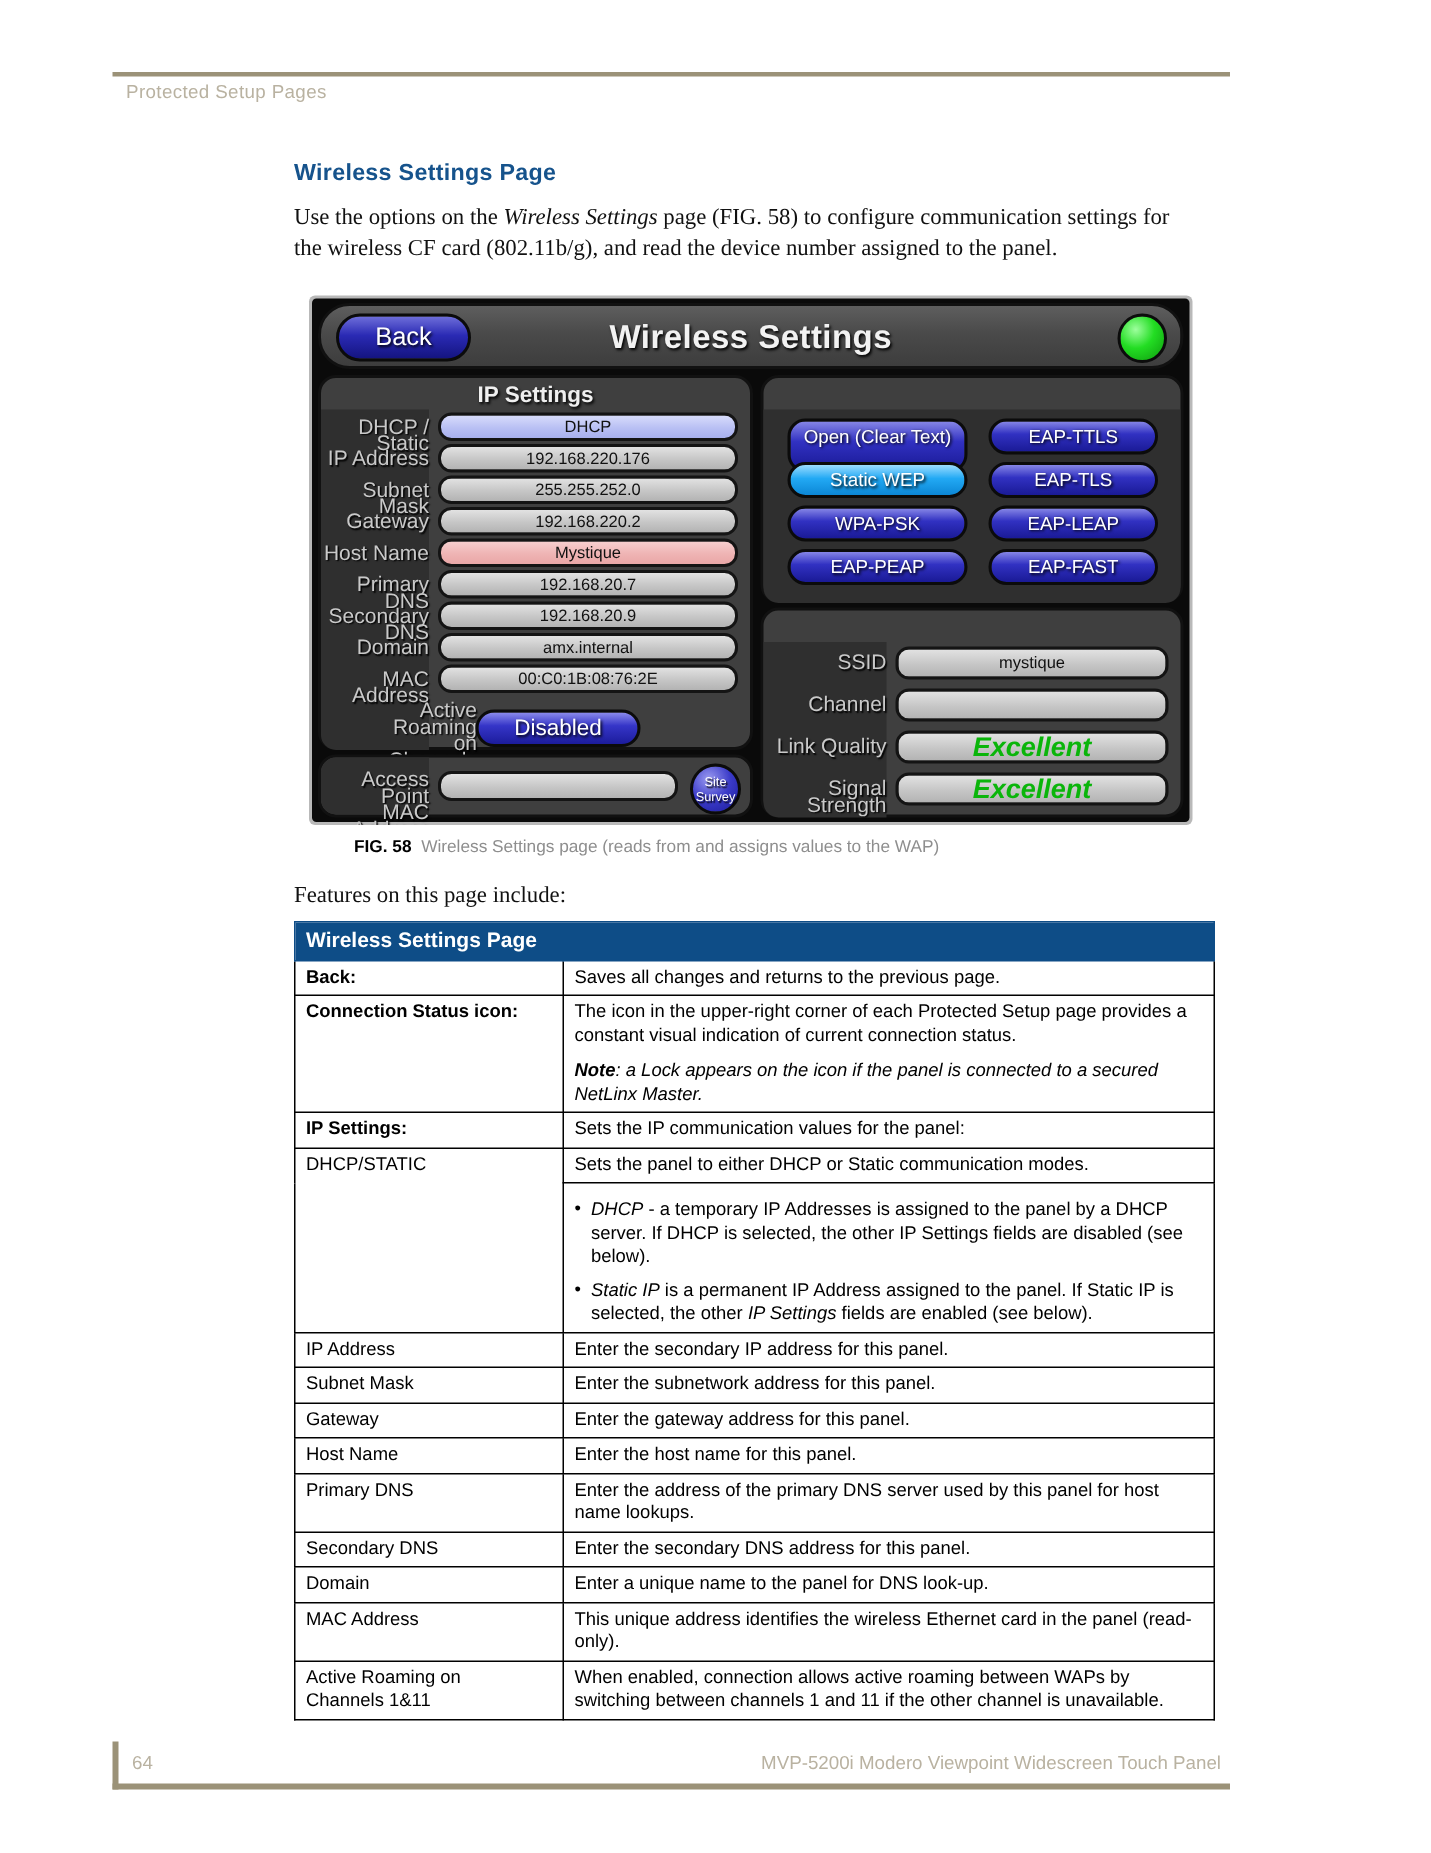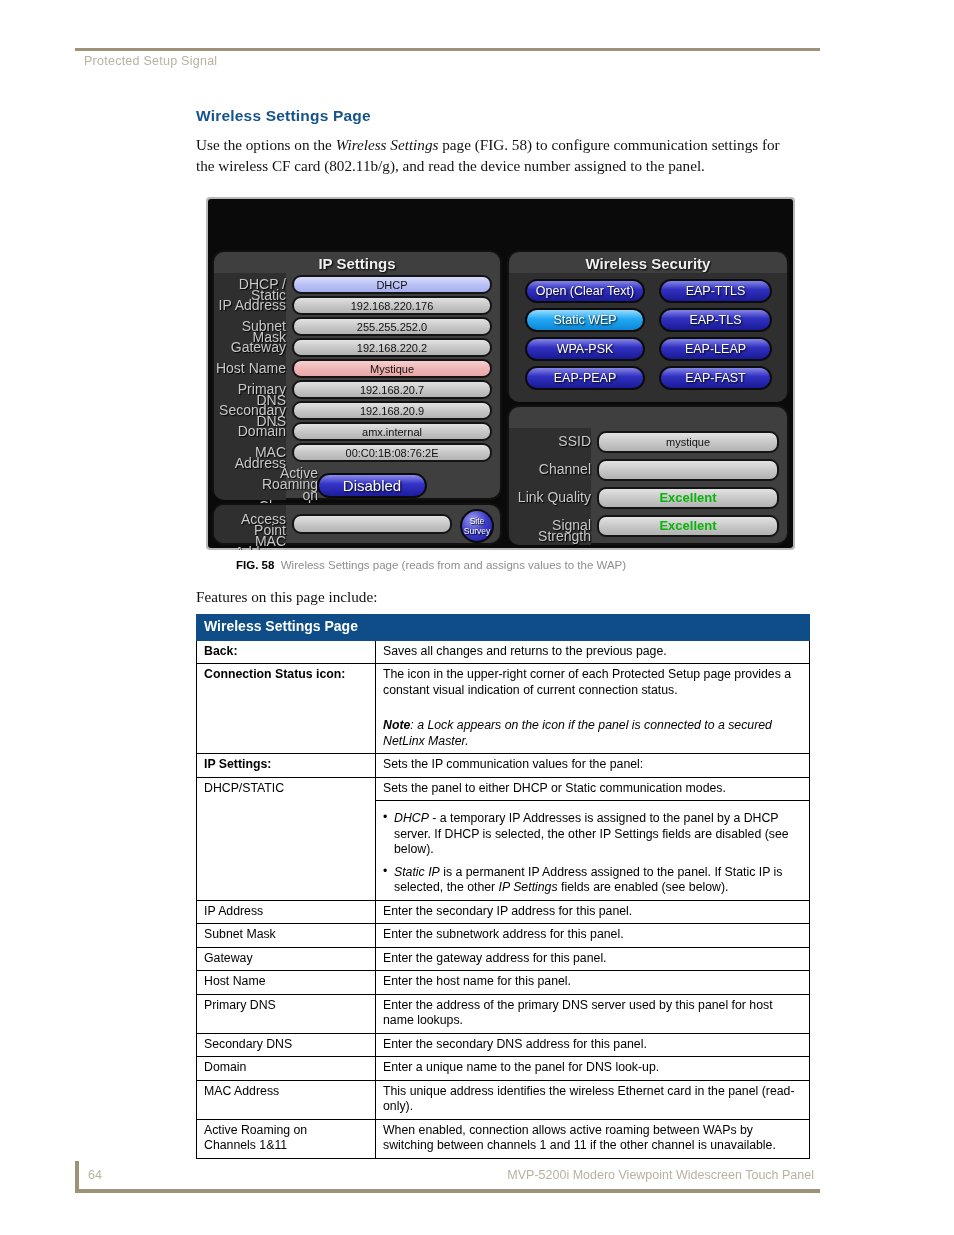--- a/index.html
+++ b/index.html
@@ -163,21 +163,21 @@
     box-sizing: border-box;
     font-size: 11px;
     color: #111;
     text-align: center;
     background: linear-gradient(#e2e2e2, #c6c6c6 55%, #b3b3b3);
   }
   .field span { display:block; line-height: 16px; }
   .field.blue  { background: linear-gradient(#d8dcfb, #b9c0f4 55%, #a8b0ee); }
   .field.pink  { background: linear-gradient(#f6cfcf, #efb4b4 55%, #e9a7a7); }
   .field.blank { color: transparent; }
-  .field.green span { color: #0ab50a; font-weight: bold; font-size: 13px; }
+  .field.green span { color: #0ab50a; font-weight: bold; font-size: 18px; font-style: italic; }
 
   .pillbtn {
     position: absolute;
     border-radius: 12px;
     border: 2px solid #0b0b0b;
     box-sizing: border-box;
     background: linear-gradient(#8686e6, #3131c2 42%, #1a1a96);
     color: #fff;
     font-size: 12.5px;
     text-align: center;
@@ -269,21 +269,21 @@
   .bullets li {
     position: relative;
     padding-left: 11px;
     margin-top: 7px;
   }
   .bullets li:before {
     content: "\2022";
     position: absolute;
     left: 0; top: -1px;
   }
-  .p2 { margin-top: 20px; }
+  .p2 { margin-top: 8px; }
   i, em { font-style: italic; }
   b, strong { font-weight: bold; }
 
   
   .rule-bot-h {
     position: absolute;
     left: 75px;
     top: 1189px;
     width: 745px;
     height: 4px;
@@ -312,28 +312,33 @@
     font-family: "Liberation Sans", sans-serif;
     font-size: 12.5px;
     color: #b9b2a1;
     white-space: nowrap;
   }
 </style>
 </head>
 <body>
 
 <div class="rule-top"></div>
-<div class="runhead">Protected Setup Signal</div>
+<div class="runhead">Protected Setup Pages</div>
 
 <div class="h1">Wireless Settings Page</div>
 <div class="intro"><span>Use the options on the </span><i>Wireless Settings</i><span> page (FIG. 58) to configure communication settings for the wireless CF card (802.11b/g), and read the device number assigned to the panel.</span></div>
 
 <div class="panel">
   <div class="panel-inner">
 
+    <div class="titlebar">
+      <div class="btn-back">Back</div>
+      <div class="panel-title">Wireless Settings</div>
+      <div class="led"></div>
+    </div>
 
     <div class="group ip-group">
       <div class="group-title">IP Settings</div>
       <div class="shade" style="left:0;top:21px;width:72px;height:227px;border-bottom-left-radius:10px;"></div>
 
       <div class="rowlabel" style="left:0;top:27px;width:72px;">DHCP / Static</div>
       <div class="rowlabel" style="left:0;top:48px;width:72px;">IP Address</div>
       <div class="rowlabel" style="left:0;top:69px;width:72px;">Subnet Mask</div>
       <div class="rowlabel" style="left:0;top:90px;width:72px;">Gateway</div>
       <div class="rowlabel" style="left:0;top:111px;width:72px;">Host Name</div>
@@ -387,24 +392,23 @@
       <div class="field blank" style="left:78px;top:9px;width:160px;height:20px;">
           <span></span>
         </div>
       <div class="sitesurvey">
         <div>Site</div>
         <div>Survey</div>
       </div>
     </div>
 
     <div class="group sec-group">
-      <div class="group-title">Wireless Security</div>
       <div class="shade" style="left:0;top:21px;width:278px;height:129px;border-radius:0 0 10px 10px;"></div>
 
-      <div class="pillbtn" style="left:16px;top:27px;width:120px;height:24px;line-height:20px;">Open (Clear Text)</div>
+      <div class="pillbtn" style="left:16px;top:27px;width:120px;height:36px;line-height:20px;">Open (Clear Text)</div>
       <div class="pillbtn on" style="left:16px;top:56px;width:120px;height:24px;line-height:20px;">Static WEP</div>
       <div class="pillbtn" style="left:16px;top:85px;width:120px;height:24px;line-height:20px;">WPA-PSK</div>
       <div class="pillbtn" style="left:16px;top:114px;width:120px;height:24px;line-height:20px;">EAP-PEAP</div>
 
       <div class="pillbtn" style="left:150px;top:27px;width:113px;height:24px;line-height:20px;">EAP-TTLS</div>
       <div class="pillbtn" style="left:150px;top:56px;width:113px;height:24px;line-height:20px;">EAP-TLS</div>
       <div class="pillbtn" style="left:150px;top:85px;width:113px;height:24px;line-height:20px;">EAP-LEAP</div>
       <div class="pillbtn" style="left:150px;top:114px;width:113px;height:24px;line-height:20px;">EAP-FAST</div>
     </div>
 

